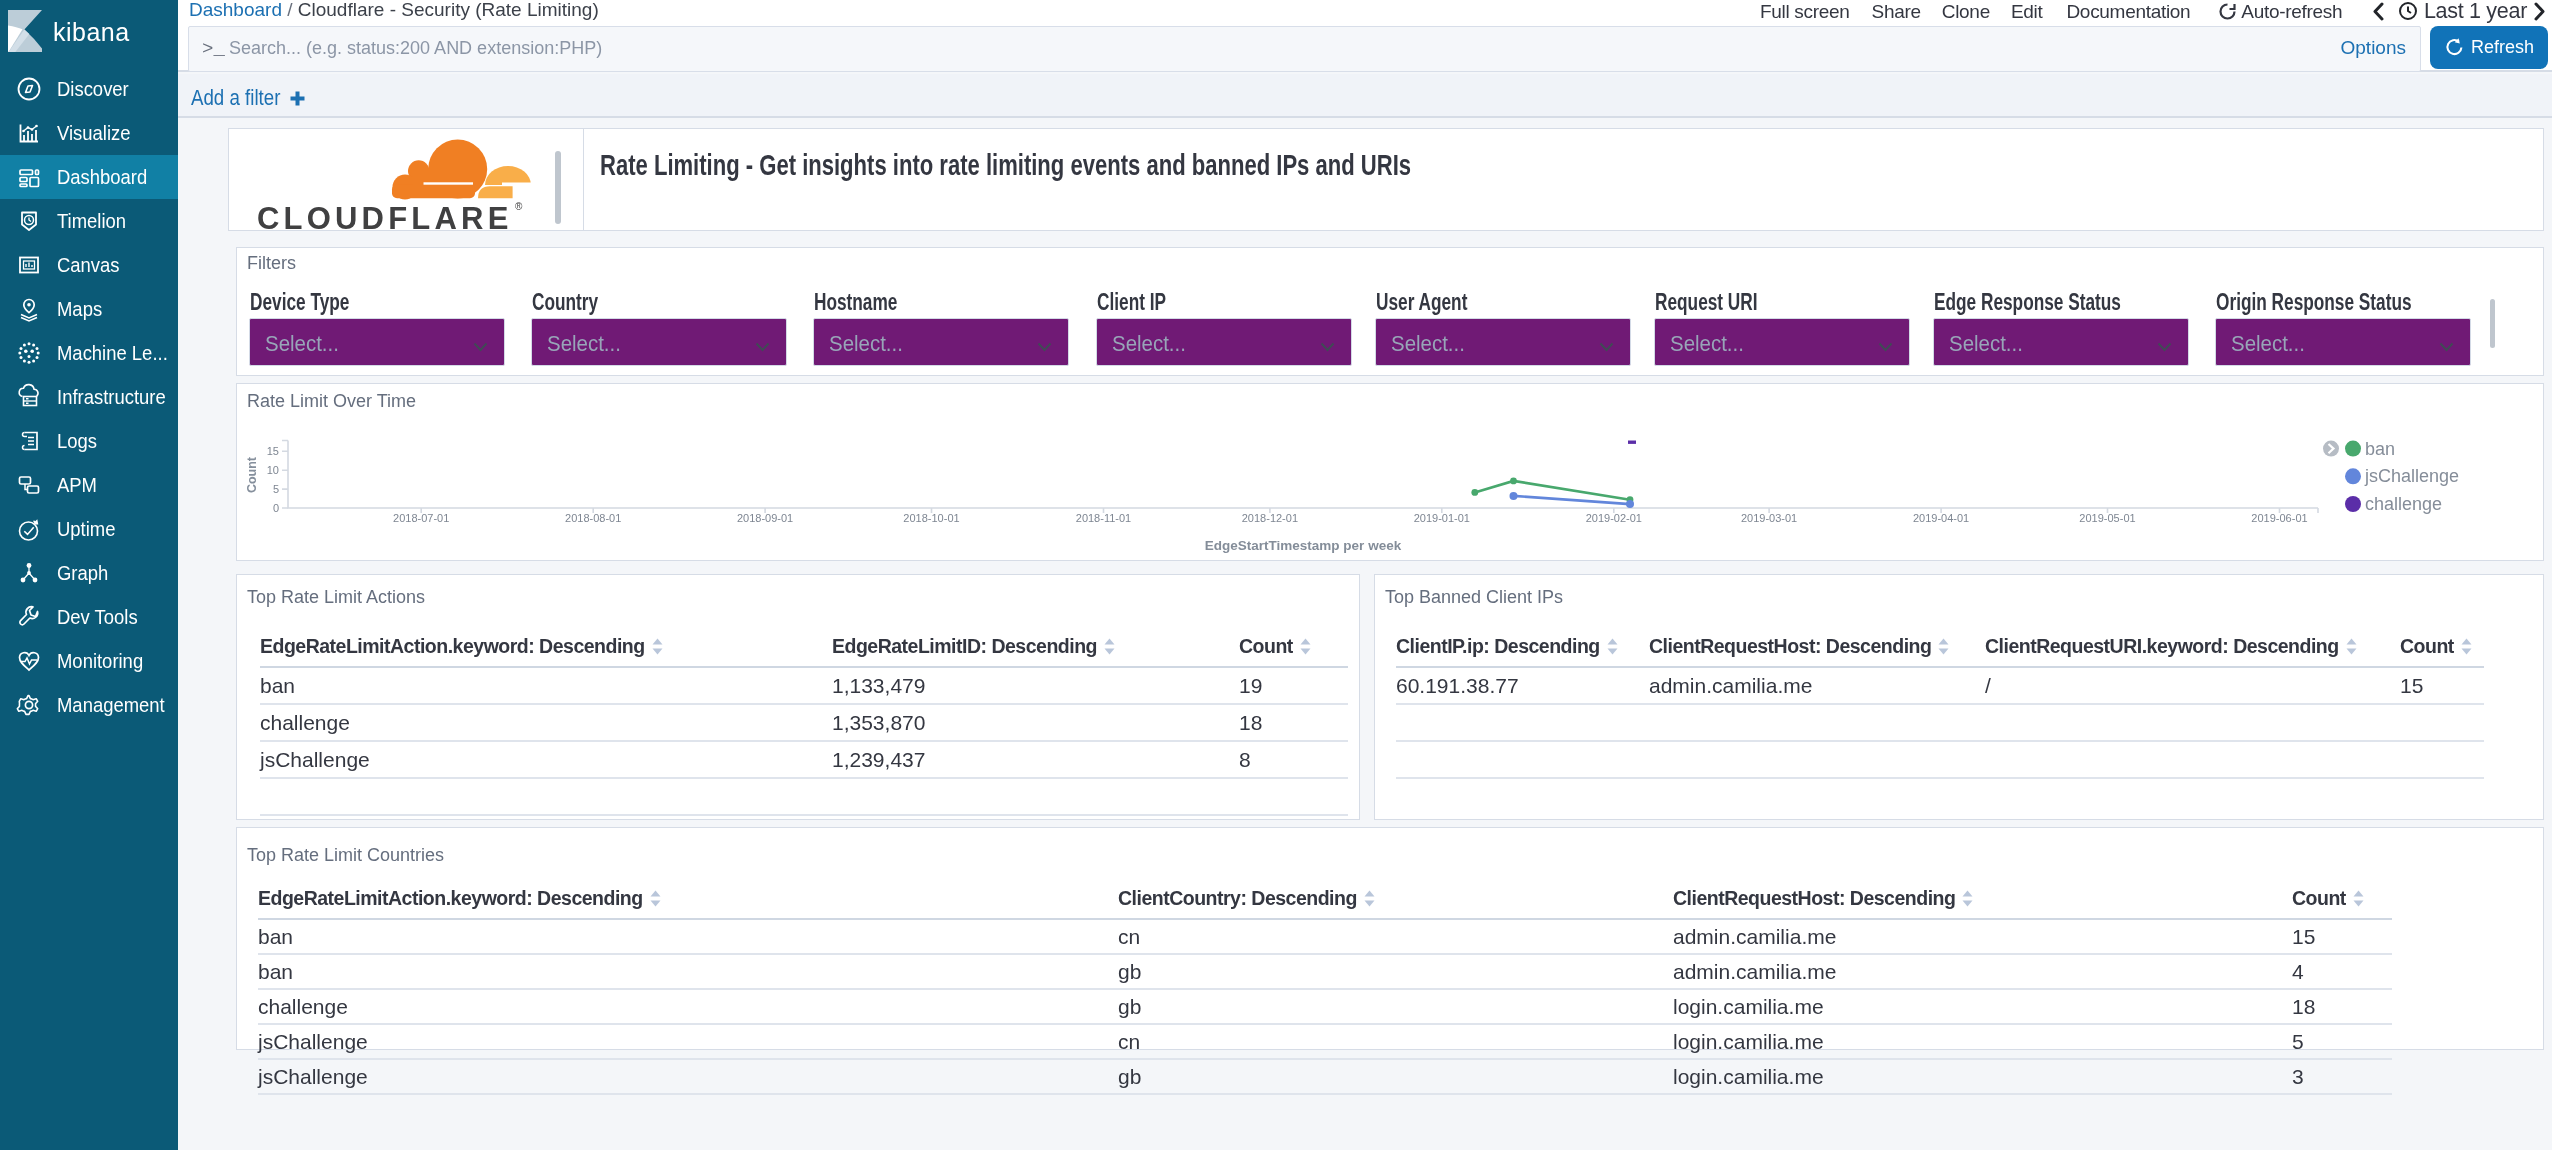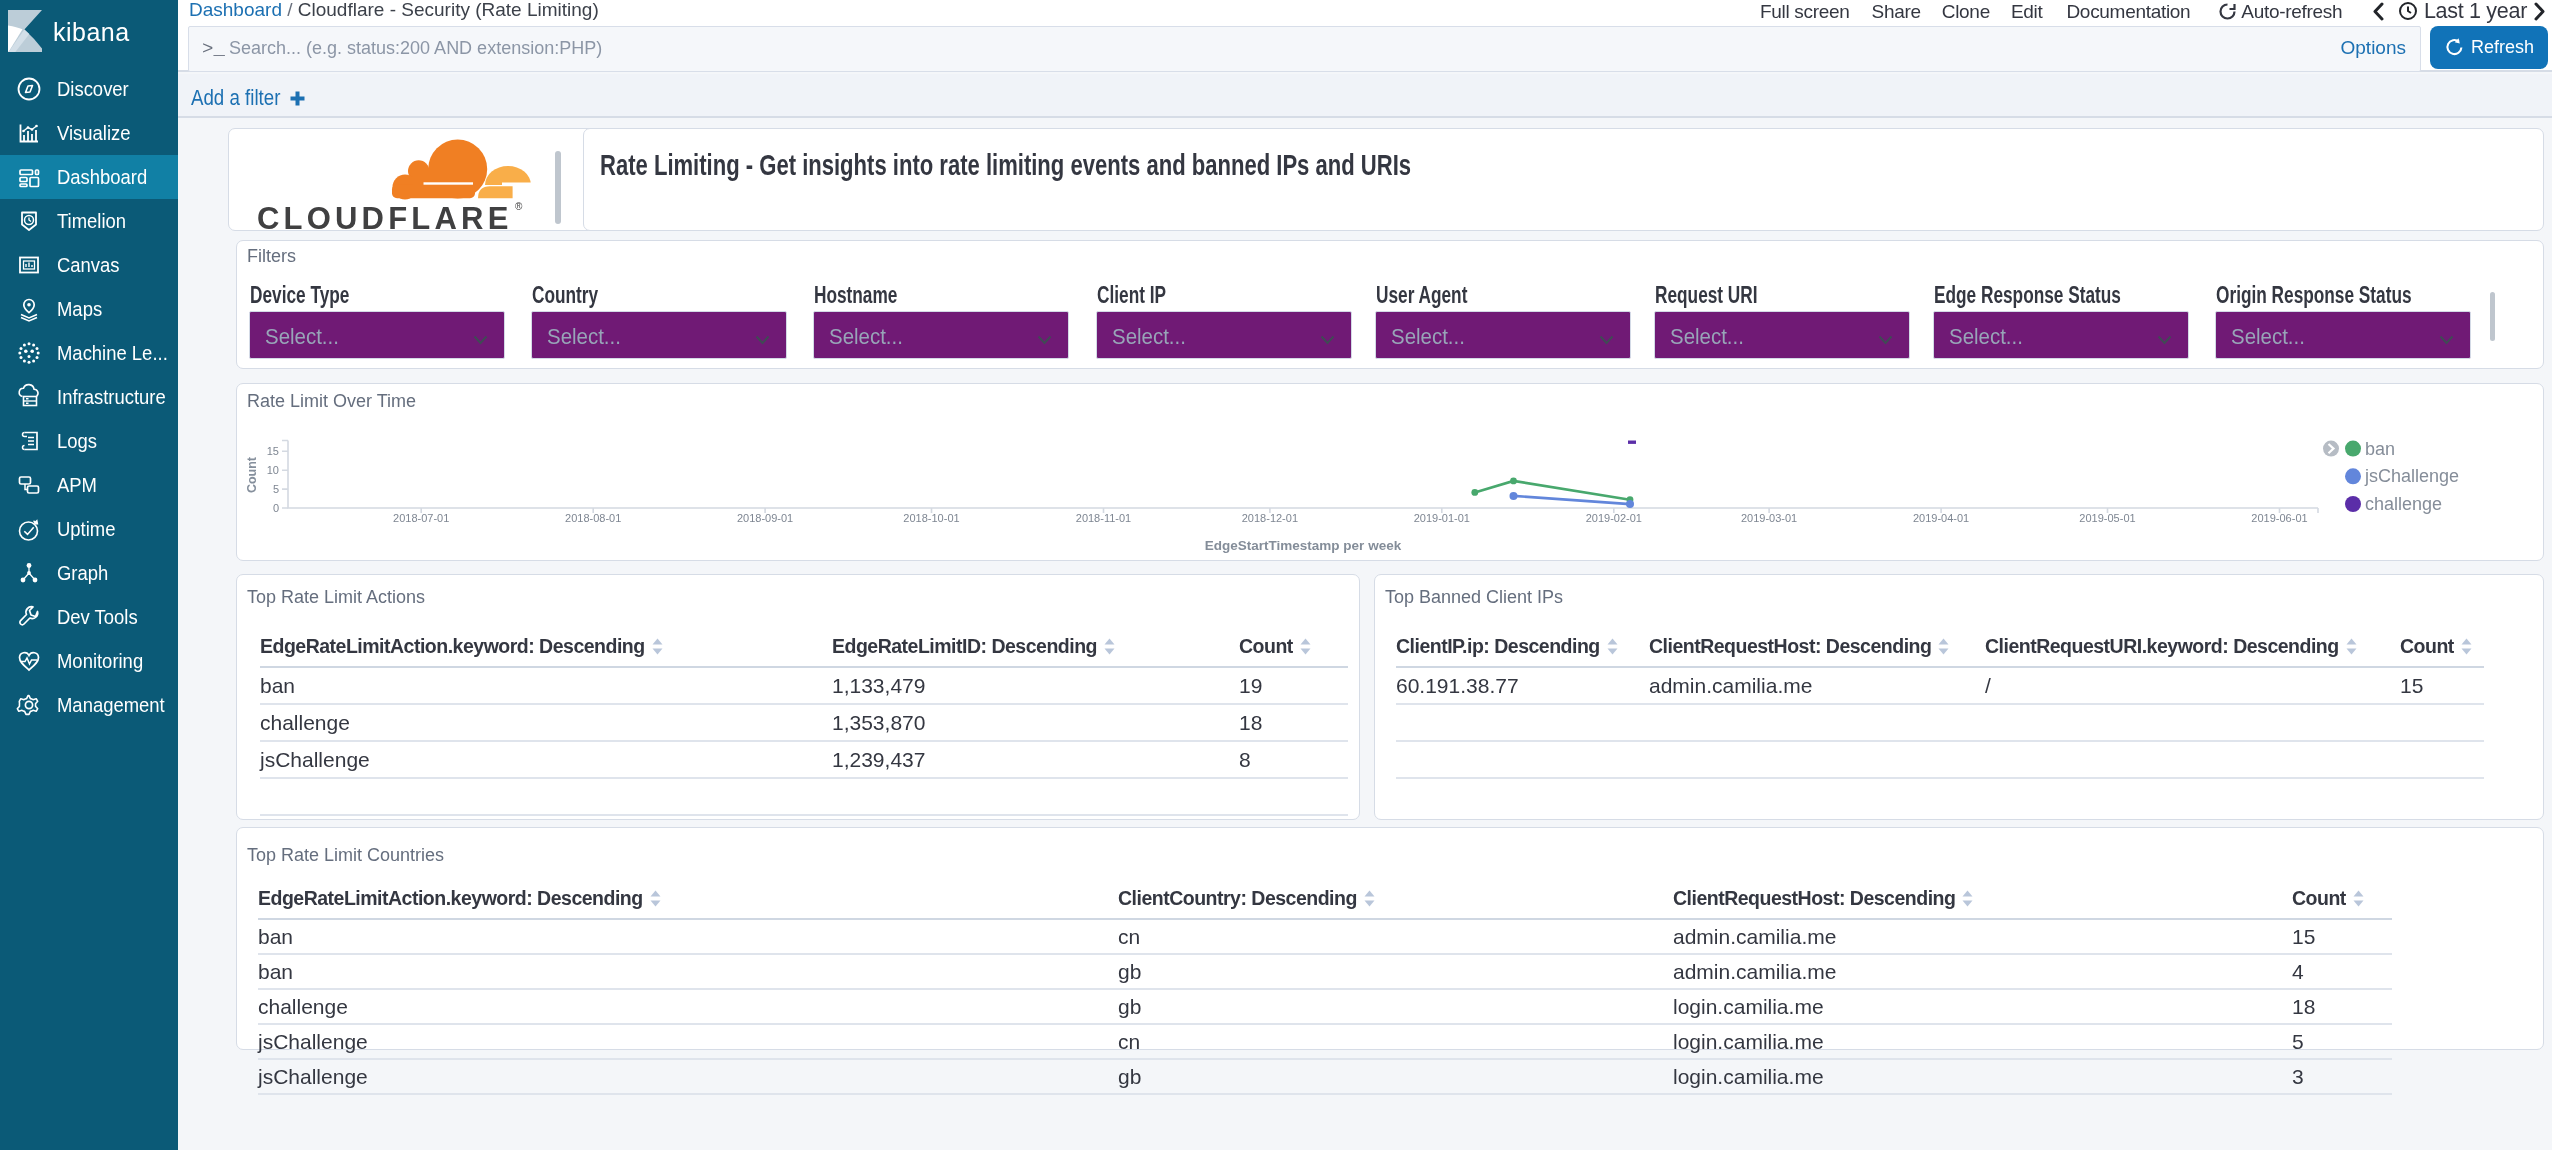--- a/index.html
+++ b/index.html
@@ -27,21 +27,21 @@
   #prompt { position:absolute; left:13px; top:11px; font-family:"Liberation Mono", monospace; font-size:19px; color:#69707d; }
   #placeholder { position:absolute; left:40px; top:11px; font-size:18px; color:#8c96a6; }
   #options { position:absolute; right:146px; top:11px; font-size:19px; color:#1c70b2; }
   #refreshbtn { position:absolute; right:4px; top:0px; width:118px; height:43px; background:#1173b8; border-radius:8px; color:#fff; font-size:18px; text-align:center; line-height:43px; }
 
   #filterrow { position:absolute; left:178px; top:74px; width:2374px; height:44px; background:#f0f3f8; border-bottom:2px solid #d6dce6; }
   #addfilter { position:absolute; left:13px; top:11px; font-size:19px; color:#1c70b2; }
   #addfilter svg { vertical-align:-2px; }
 
   
-  .panel { position:absolute; background:#fff; border:1px solid #d6dce6; border-radius:7px;padding-left:17px; }
+  .panel { position:absolute; background:#fff; border:1px solid #d6dce6; border-radius:0;padding-left:17px; }
   .ptitle { position:absolute; left:10px; top:12px; font-size:18px; color:#656e7e; white-space:nowrap; }
 
   
   .flabel { position:absolute; top:41px; font-size:23px; font-weight:700; color:#343741; white-space:nowrap; transform:scaleX(0.75); transform-origin:0 0; }
   .fselect { position:absolute; top:70px; width:256px; height:48px; background:#701a75; border:1px solid #d3dae6; border-radius:2px; }
   .fselect .ph { position:absolute; left:15px; top:12px; font-size:22px; color:#98a5b8; transform:scaleX(0.93); transform-origin:0 0; }
   .fselect svg { position:absolute; right:16px; top:23px; }
 
   
   table.kt { border-collapse:collapse; table-layout:fixed; }
@@ -280,21 +280,21 @@
       <path d="M225,62.3 q0,-12 12,-12 L259.6,50.3 V62.3 Z" fill="#f9ae49"></path>
     </g>
     <text x="4" y="93" font-family="Liberation Sans, sans-serif" font-size="31" font-weight="bold" fill="#404041" letter-spacing="4.2">CLOUDFLARE</text>
     <text x="262" y="74" font-family="Liberation Sans, sans-serif" font-size="10" fill="#404041">®</text>
   </svg>
   <div class="scrollbar" style="left:326px;top:22px;width:6px;height:73px;"></div>
 </div>
 <div class="panel" style="left:583px;top:128px;width:1961px;height:103px;">
   <div style="position:absolute;left:16px;top:19px;font-size:30px;font-weight:700;color:#343741;transform:scaleX(0.735);transform-origin:0 0;white-space:nowrap;">Rate Limiting - Get insights into rate limiting events and banned IPs and URIs</div>
 </div>
-<div class="panel" style="left:236px;top:240px;width:2308px;height:129px;">
+<div class="panel" style="left:236px;top:247px;width:2308px;height:129px;">
   <div class="ptitle" style="top:5px;">Filters</div>
   <div class="flabel" style="left:13px">Device Type</div>
   <div class="fselect" style="left:12px">
       <span class="ph">Select...</span>
       <svg width="15" height="10" viewBox="0 0 15 10">
         <path d="M1.5 1.5 L7.5 8 L13.5 1.5" fill="none" stroke="#404a55" stroke-width="1.9"></path>
       </svg>
     </div>
   <div class="flabel" style="left:295px">Country</div>
   <div class="fselect" style="left:294px">

